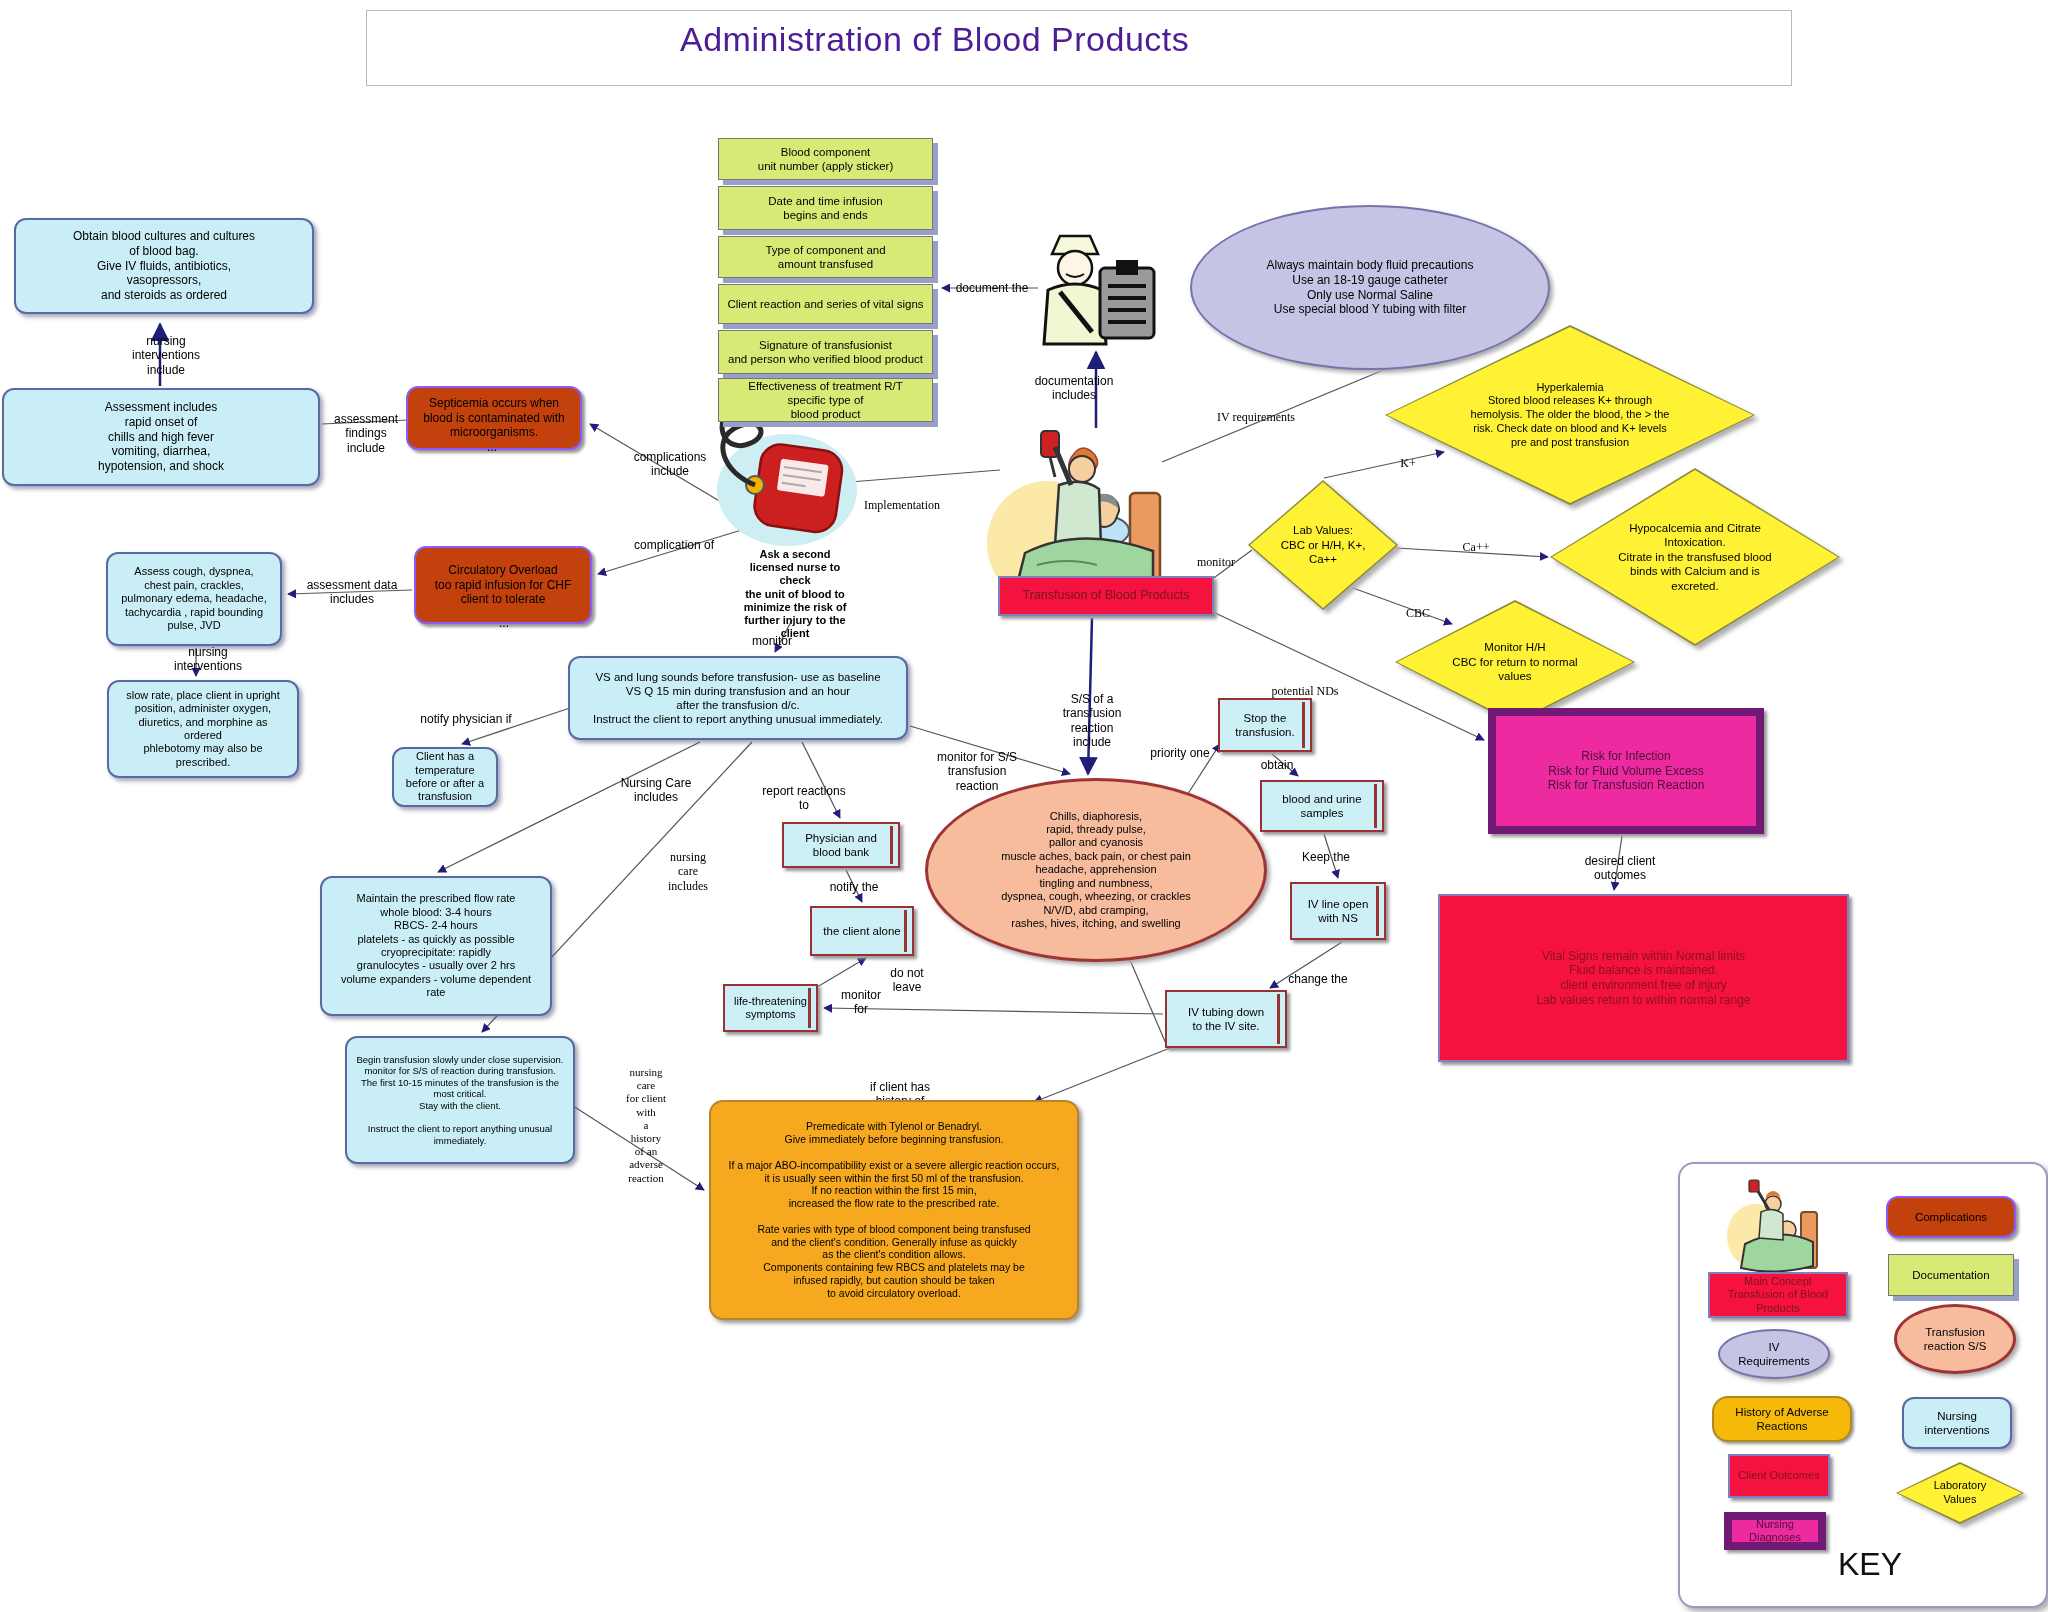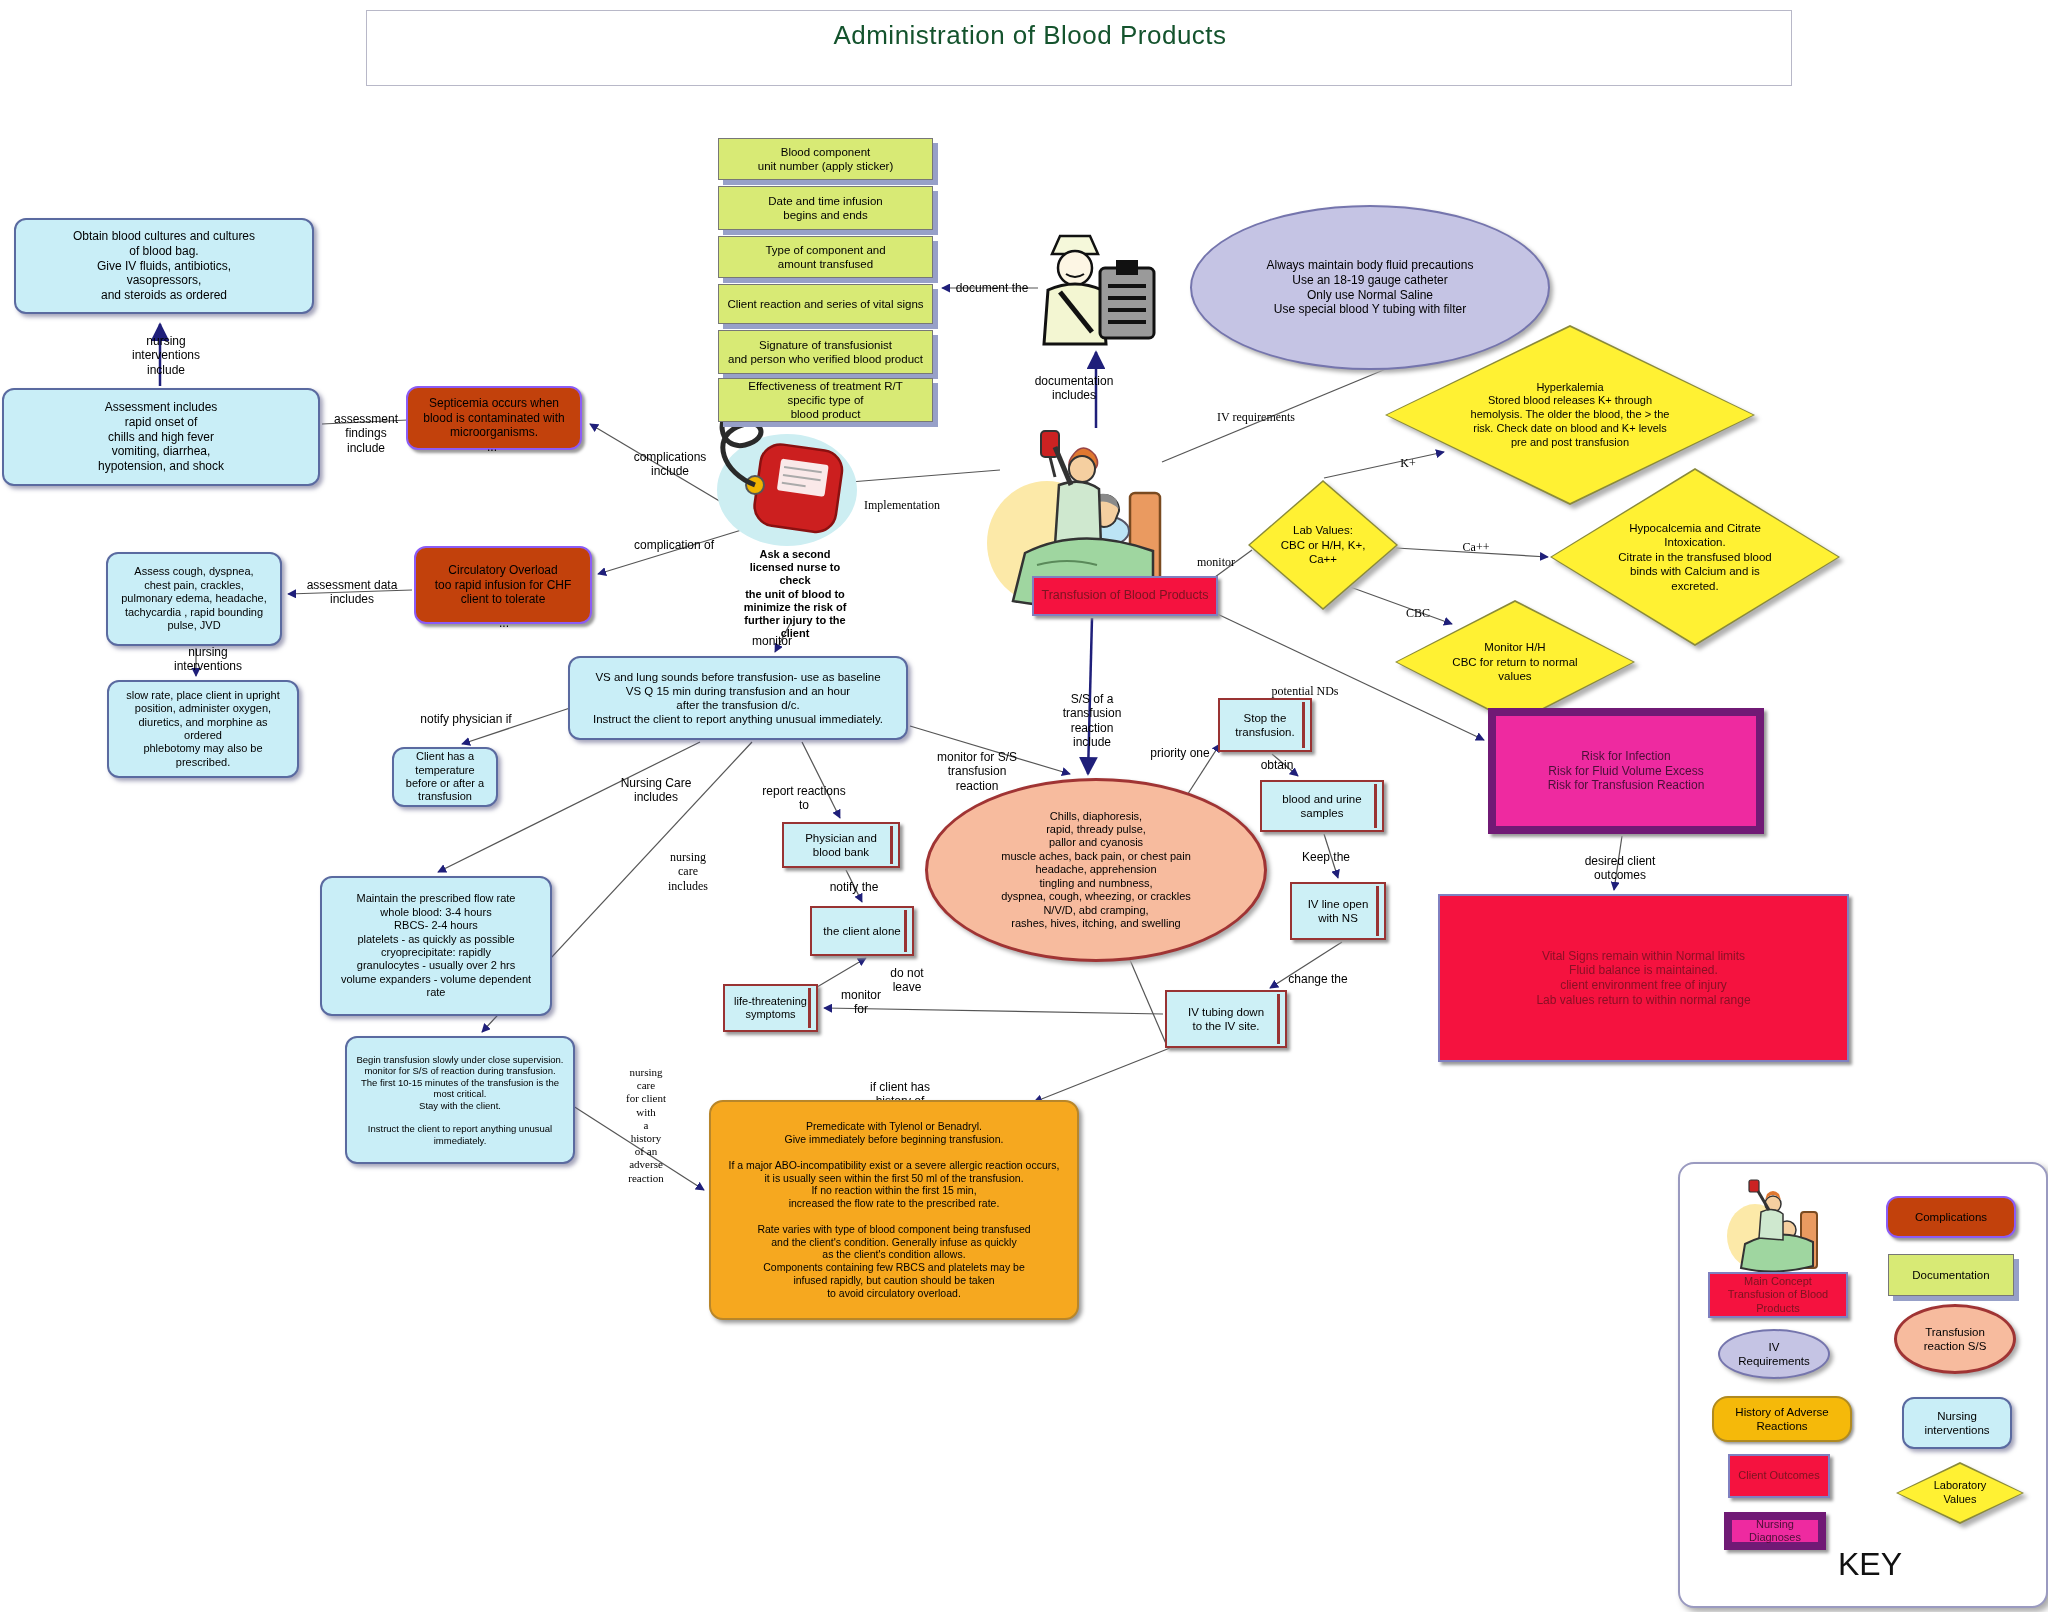--- a/index.html
+++ b/index.html
@@ -1,21 +1,21 @@
 <!DOCTYPE html>
 <html><head>
 <meta charset="utf-8">
 <style>
   html,body{margin:0;padding:0;background:#fff;}
   #canvas{position:relative;width:2048px;height:1612px;background:#fff;overflow:hidden;
           font-family:"Liberation Sans","DejaVu Sans",sans-serif;color:#000;}
   .abs{position:absolute;}
   #title-frame{position:absolute;left:366px;top:10px;width:1424px;height:74px;border:1px solid #b8b8c8;}
-  #main-title{position:absolute;left:680px;top:20px;width:700px;text-align:center;
-              font-size:26px;letter-spacing:.5px;color:#14532d;}
+  #main-title{position:absolute;left:680px;top:20px;width:700px;
+              font-size:34px;letter-spacing:.5px;color:#4c1d95;}
   .node{position:absolute;display:flex;align-items:center;justify-content:center;
         text-align:center;white-space:pre-line;line-height:1.22;font-size:12px;padding:2px;box-sizing:border-box;}
   .blue{background:#c9eef7;border:2px solid #5a6aa0;border-radius:12px;box-shadow:3px 3px 4px rgba(90,90,130,.55);}
   .blue-red{background:#cdf0f6;border:2px solid #993333;box-shadow:3px 3px 3px #999;}
   .blue-red::after{content:"";position:absolute;right:5px;top:2px;bottom:2px;width:3px;background:#993333;}
   .green{background:#d8ea75;border:1px solid #777;box-shadow:5px 5px 0 #97a0c8;font-size:11.5px;}
   .tan{background:#c2410c;border:2px solid #8b5cf6;border-radius:12px;box-shadow:3px 3px 3px #999;}
   .oval{background:#c5c4e4;border:2px solid #7575ad;border-radius:50%;box-shadow:3px 3px 4px #aaa;}
   .salmon{background:#f7bb9e;border:3px solid #a03434;border-radius:50%;box-shadow:3px 3px 4px #aaa;font-size:11px;}
   .red{background:#f5123f;border:2px solid #8080c0;color:#7a1420;box-shadow:3px 3px 3px #999;}
@@ -226,21 +226,21 @@
 values</span>
   </div>
   <div class="lbl serif" style="left:1392px;top:456px;width:32px;">K+</div>
   <div class="lbl serif" style="left:1452px;top:540px;width:48px;">Ca++</div>
   <div class="lbl serif" style="left:1396px;top:606px;width:44px;">CBC</div>
   <div class="lbl serif" style="left:1188px;top:555px;width:56px;">monitor</div>
   <div class="lbl serif" style="left:1198px;top:410px;width:116px;">IV requirements</div>
   <div class="lbl serif" style="left:1255px;top:684px;width:100px;">potential NDs</div>
   <div class="lbl serif" style="left:856px;top:498px;width:92px;">Implementation</div>
 
-  <div class="node red" style="left:1032px;top:576px;width:186px;height:40px;font-size:12.5px;">Transfusion of Blood Products</div>
+  <div class="node red" style="left:998px;top:576px;width:216px;height:40px;font-size:12.5px;">Transfusion of Blood Products</div>
   <div class="lbl bold" style="left:730px;top:548px;width:130px;font-size:11px;">Ask a second
 licensed nurse to
 check
 the unit of blood to
 minimize the risk of
 further injury to the
 client</div>
   <div class="lbl" style="left:742px;top:634px;width:60px;">monitor</div>
 
   <div class="node blue" style="left:568px;top:656px;width:340px;height:84px;font-size:11.5px;">VS and lung sounds  before transfusion- use as baseline

